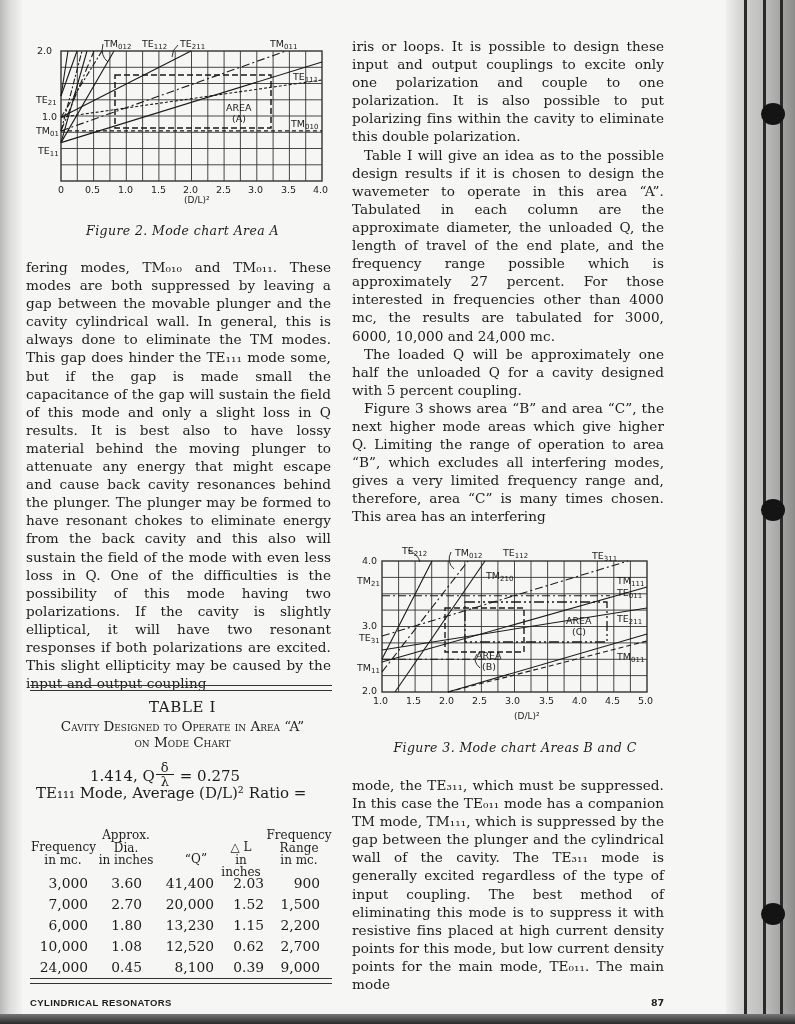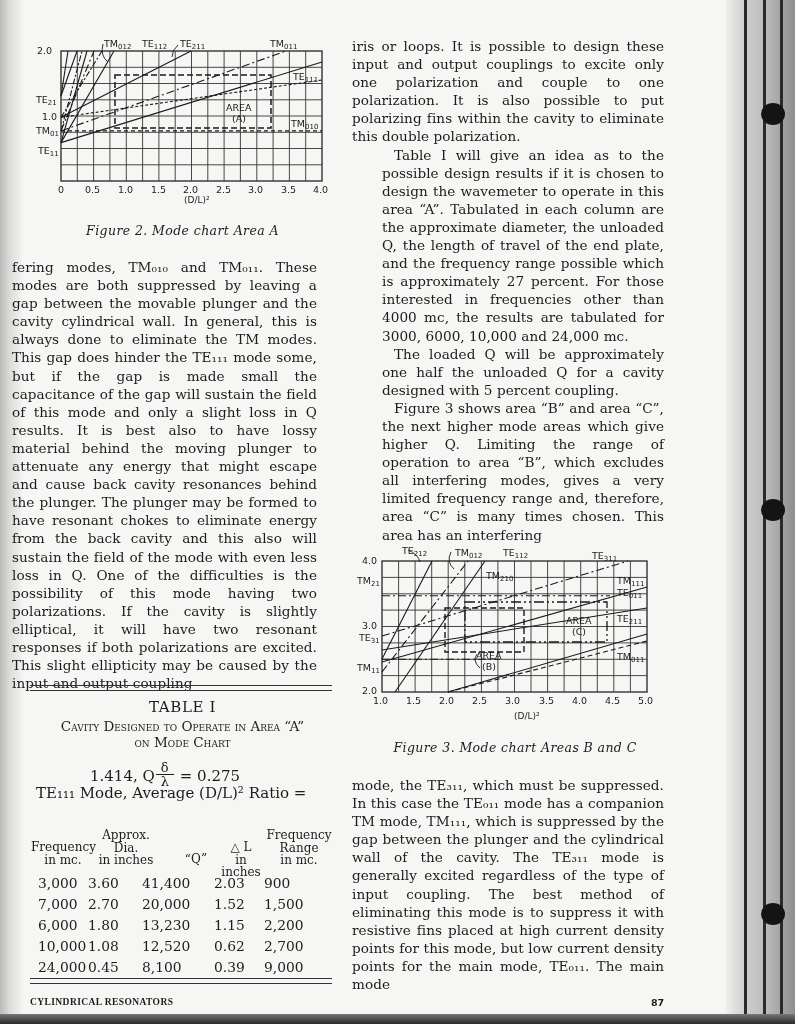--- a/index.html
+++ b/index.html
@@ -20,46 +20,46 @@
   .binder {
     position:absolute; left:726px; top:0; width:69px; height:1024px;
     background:linear-gradient(to right,#efefed 0%,#d9d9d7 18%,#c9c9c7 35%,#bdbdbb 55%,#a9a9a7 75%,#8d8d8b 100%);
   }
   .binder .rail { position:absolute; top:0; height:1024px; background:#2a2a2a; }
   .binder .hole {
     position:absolute; width:24px; height:22px; border-radius:50%;
     background:#141414; left:35px;
   }
   .col { position:absolute; }
-  .col-left { left:12px; width:305px; }
+  .col-left { left:26px; width:305px; }
   .col-right { left:352px; width:312px; }
   .para {
     font-size:13.6px; line-height:18.1px; text-align:justify;
     margin:0; letter-spacing:0.05px;
   }
-  .para.indent { text-indent:12px;margin-left:30px; }
+  .para.indent { text-indent:12px; }
   sub { font-size:9px; vertical-align:-2px; line-height:0; }
   .caption {
     font-style:italic; font-size:12.5px; text-align:center; letter-spacing:0.4px;
   }
   .chart-label {
     position:absolute; font-family:"DejaVu Sans", sans-serif; font-size:9.5px;
     color:#1a1a1a; white-space:nowrap; line-height:1;
   }
   .chart-label sub { font-size:7px; vertical-align:-2px; }
   .tick { position:absolute; font-family:"DejaVu Sans", sans-serif; font-size:9.5px; line-height:1; white-space:nowrap; }
   .axis-dl { position:absolute; font-family:"DejaVu Sans", sans-serif; font-size:9px; line-height:1; }
   .rule-double { position:absolute; height:4px; border-top:1.2px solid #333; border-bottom:1.2px solid #333; }
   .table-title { position:absolute; width:305px; text-align:center; }
   .sc { font-variant:small-caps; }
   table.data { position:absolute; border-collapse:collapse; font-size:13.8px; }
-  table.data td { padding:0; height:21px; }
+  table.data td { padding:0; height:21px; text-align:right; }
   .hdr { position:absolute; font-size:12px; line-height:12.5px; text-align:center; }
   .footer-left {
-    position:absolute; left:30px; top:997px; font-family:Liberation Serif, serif;
+    position:absolute; left:30px; top:997px; font-family:Liberation Sans, sans-serif;
     font-weight:bold; font-size:9.5px; letter-spacing:0.4px;
   }
   .footer-right {
     position:absolute; left:651px; top:997px; font-family:"DejaVu Sans", sans-serif;
     font-weight:bold; font-size:9.5px;
   }
 </style>
 </head>
 <body>
 

